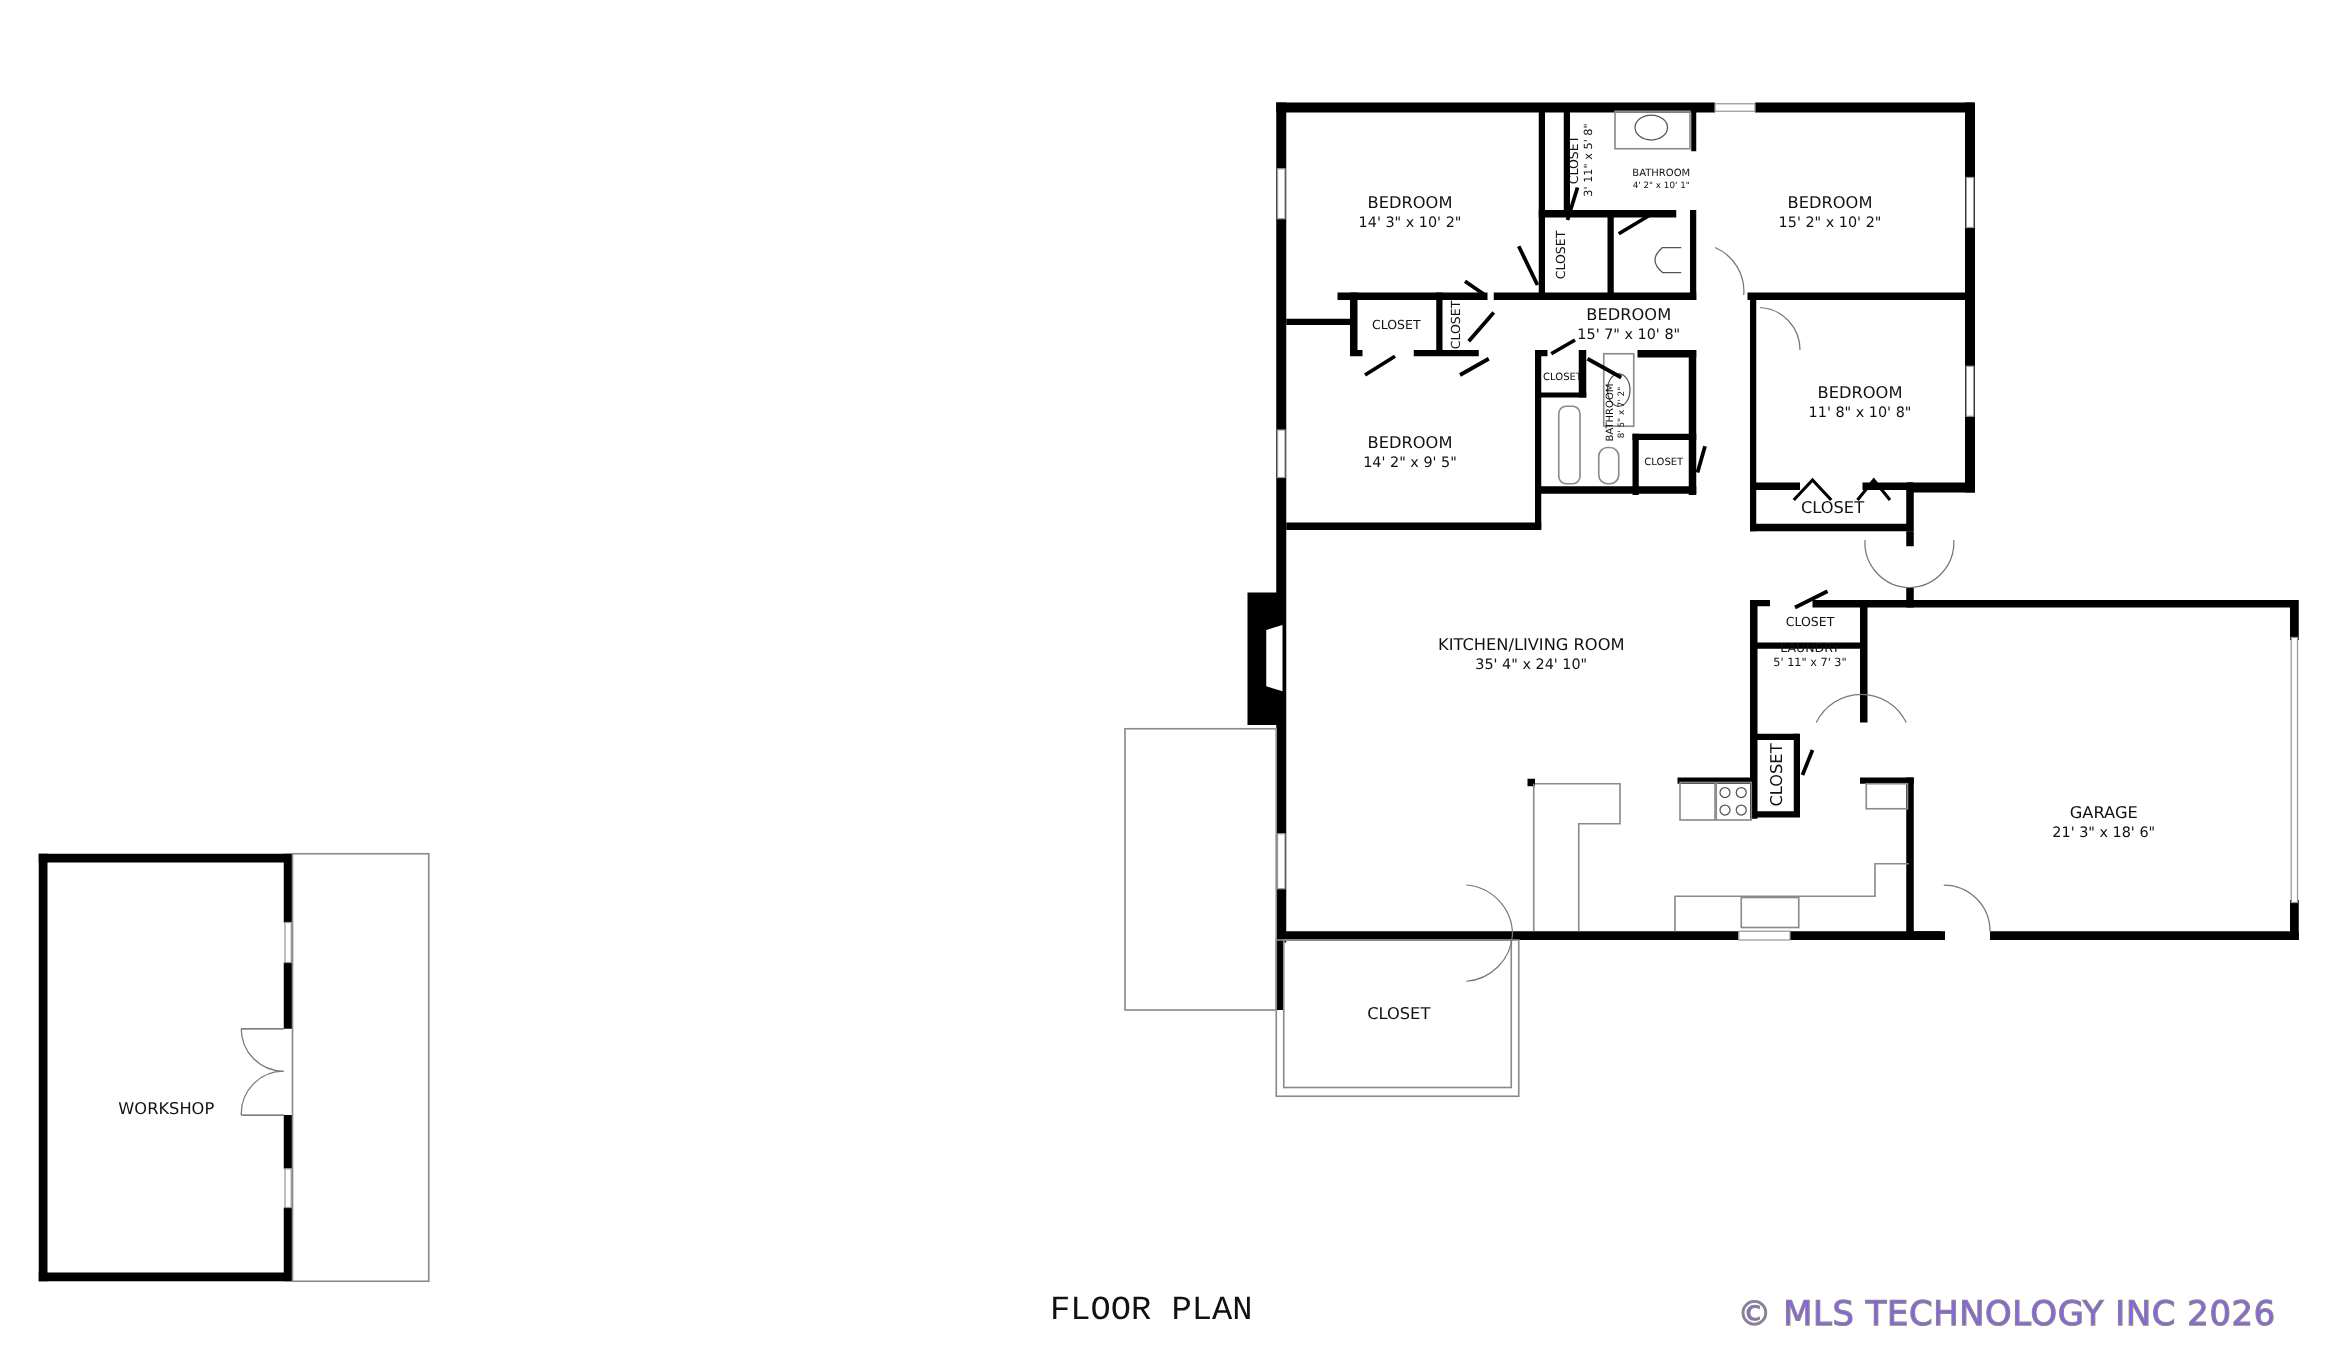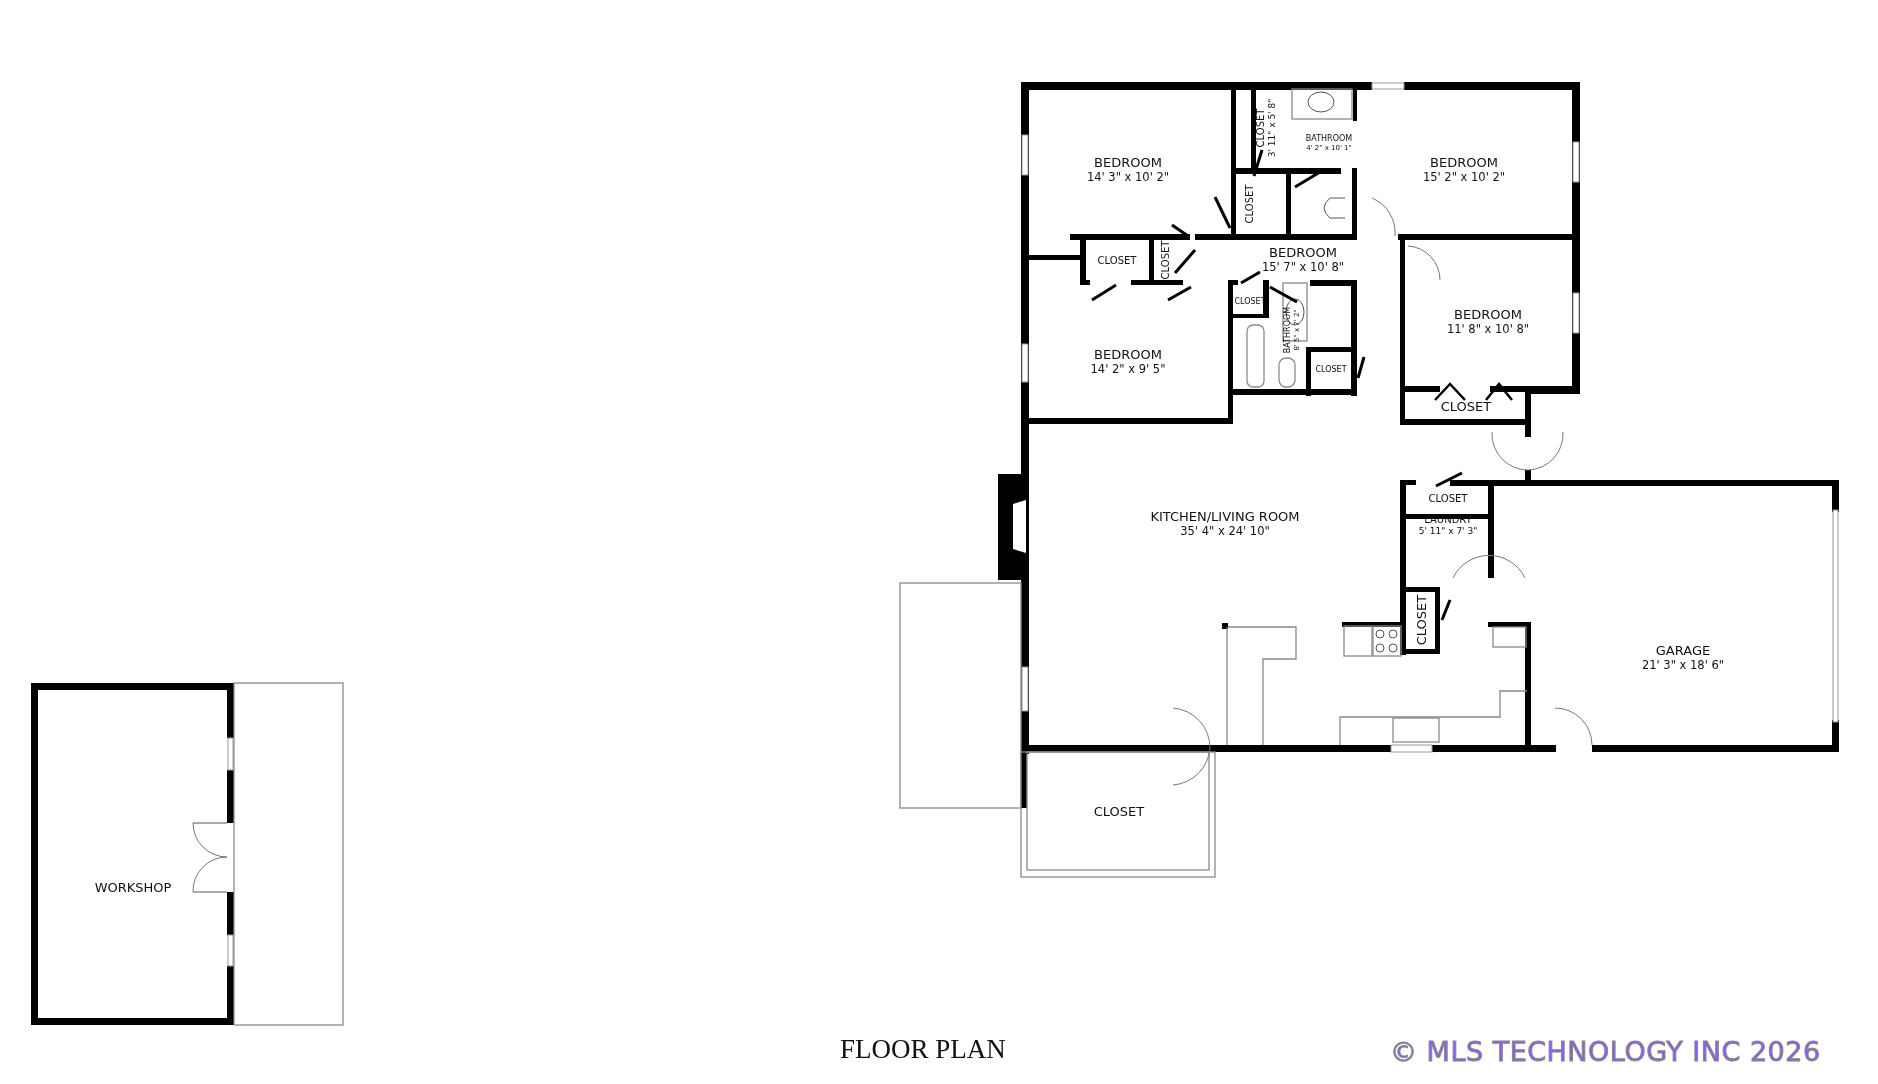--- a/index.html
+++ b/index.html
@@ -11,21 +11,21 @@
   .door { fill:none; stroke:#000; stroke-width:3; }
   .arc { fill:none; stroke:#777; stroke-width:1; }
   .win { fill:#fff; stroke:#999; stroke-width:1; }
   .lbl { position:absolute; text-align:center; color:#111; transform:translate(-50%,-50%); white-space:nowrap; line-height:1.2; }
   .lbl .n { font-size:13px; display:block; }
   .lbl .d { font-size:11.5px; display:block; }
   .lbl.sm .n { font-size:8px; }
   .lbl.sm .d { font-size:7px; }
   .lbl.md .n { font-size:10px; }
   .rot { transform:translate(-50%,-50%) rotate(-90deg); }
-  #title { position:absolute; left:840px; top:1034px; font-size:27px; color:#111; font-family:Liberation Serif, serif; }
+  #title { position:absolute; left:840px; top:1034px; font-size:27px; color:#111; font-family:Liberation Mono, monospace; }
   #copyright { position:absolute; left:1390px; top:1036px; font-size:27px; color:#8b5cf6; -webkit-text-stroke:1px #888; font-family:"DejaVu Sans", sans-serif; letter-spacing:0.5px; }
 </style>
 </head>
 <body>
 
 <svg id="plan" viewBox="0 0 1878 1084" xmlns="http://www.w3.org/2000/svg">
 
   <g>
 
     <rect class="wall" x="1021" y="82" width="351" height="8"></rect>

